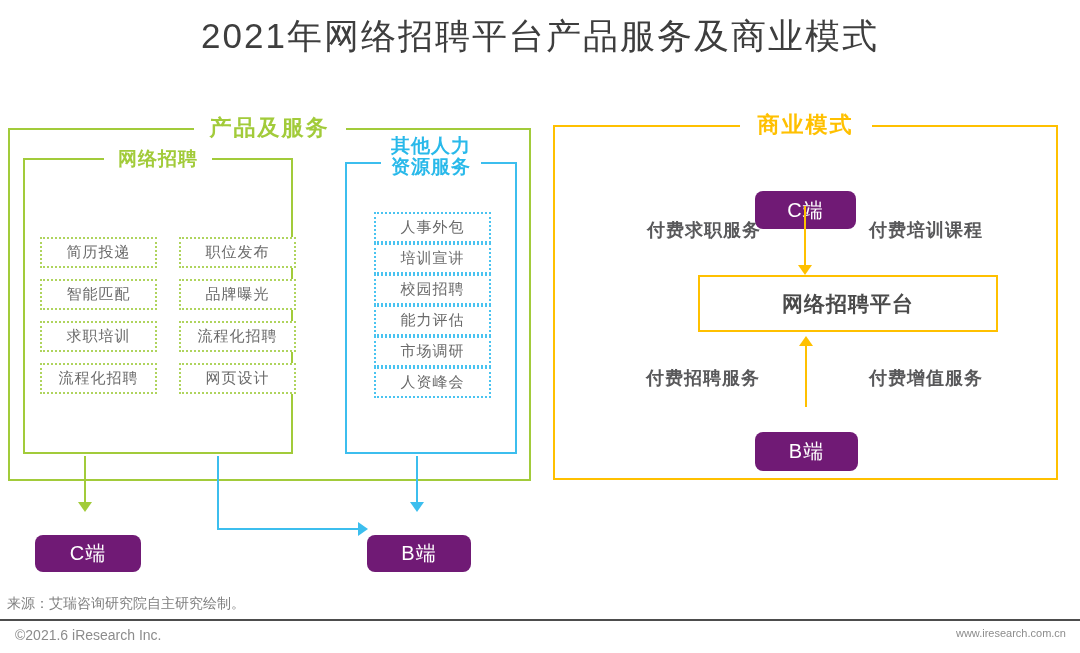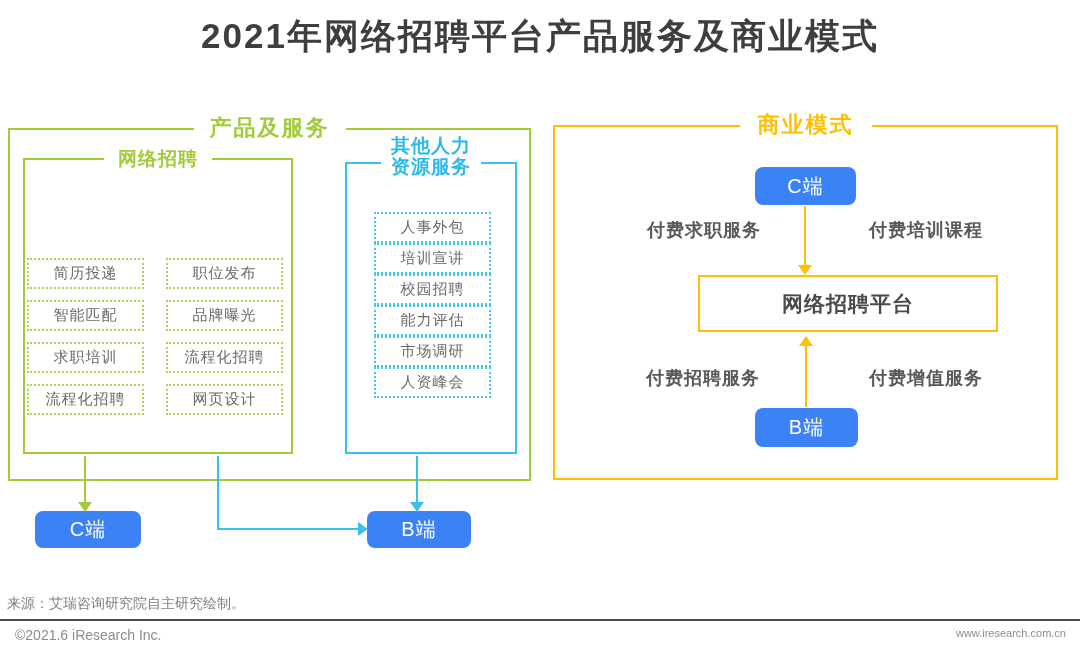--- a/index.html
+++ b/index.html
@@ -3,21 +3,21 @@
 <meta charset="utf-8">
 <style>
   * { margin:0; padding:0; box-sizing:border-box; }
   html,body { background:#fff; }
   .canvas {
     position:relative; width:1080px; height:653px; background:#ffffff;
     font-family:"Liberation Sans", sans-serif; overflow:hidden;
   }
   .title {
     position:absolute; top:13px; left:0; width:100%;
-    text-align:center; font-size:35px; font-weight:bold; color:#3e3e3e;
+    text-align:center; font-size:35px; font-weight:normal; color:#3e3e3e;
     letter-spacing:2px;
   }
   
   .box { position:absolute; }
   .outer-green { left:8px; top:128px; width:523px; height:353px; border:2px solid #a2cb3a; }
   .inner-green { left:23px; top:158px; width:270px; height:296px; border:2px solid #a2cb3a; }
   .blue-box    { left:345px; top:162px; width:172px; height:292px; border:2px solid #3cbeee; }
   .yellow-box  { left:553px; top:125px; width:505px; height:355px; border:2px solid #ffc000; }
   .platform-box{
     left:662px; top:275px; width:300px; height:57px; border:2px solid #ffc000;
@@ -28,39 +28,39 @@
   .box-label {
     position:absolute; left:50%; transform:translateX(-50%);
     background:#fff; white-space:nowrap; font-weight:bold; text-align:center;
   }
   .lbl-products { top:-17px; font-size:22px; color:#a2cb3a; padding:0 16px; letter-spacing:2px; }
   .lbl-recruit  { top:-14px; font-size:19px; color:#a2cb3a; padding:0 14px; letter-spacing:1px; }
   .lbl-otherhr  { top:-29px; font-size:19px; color:#29b9ea; padding:0 10px; line-height:21px; letter-spacing:1px; }
   .lbl-business { top:-17px; font-size:22px; color:#ffc000; padding:0 18px; letter-spacing:2px; }
   
   .green-items {
-    position:absolute; left:2px; top:77px; width:256px;
+    position:absolute; left:15px; top:77px; width:256px;
     display:grid; grid-template-columns:117px 117px; grid-template-rows:repeat(4,31px);
-    column-gap:22px; row-gap:11px; grid-auto-flow:column;margin-top:21px;
+    column-gap:22px; row-gap:11px; grid-auto-flow:column;
   }
   .blue-items {
     position:absolute; left:27px; top:48px; width:117px;
     display:grid; grid-template-rows:repeat(6,31px); row-gap:0;
   }
   .item {
     display:flex; align-items:center; justify-content:center;
     font-size:15px; color:#6a6a6a; background:#fff; letter-spacing:1px;
   }
   .green-item { border:2px dotted #afd45d; }
   .blue-item  { border:2px dotted #49c3f0; }
   
   .terminal {
-    position:absolute; background:#3b82f6; border-radius:8px; color:#ffffff;
+    position:absolute; background:#701a75; border-radius:8px; color:#ffffff;
     display:flex; align-items:center; justify-content:center;
-    font-size:20px; letter-spacing:1px;
+    font-size:20px; letter-spacing:1px;margin-top:24px;
   }
   .c-left  { left:35px;  top:511px; width:106px; height:37px; }
   .b-left  { left:367px; top:511px; width:104px; height:37px; }
   .c-right { left:755px; top:167px; width:101px; height:38px; }
   .b-right { left:755px; top:408px; width:103px; height:39px; }
   
   .fee {
     position:absolute; transform:translate(-50%,-50%);
     font-size:18px; font-weight:bold; color:#58585a; white-space:nowrap; letter-spacing:1px;
   }

